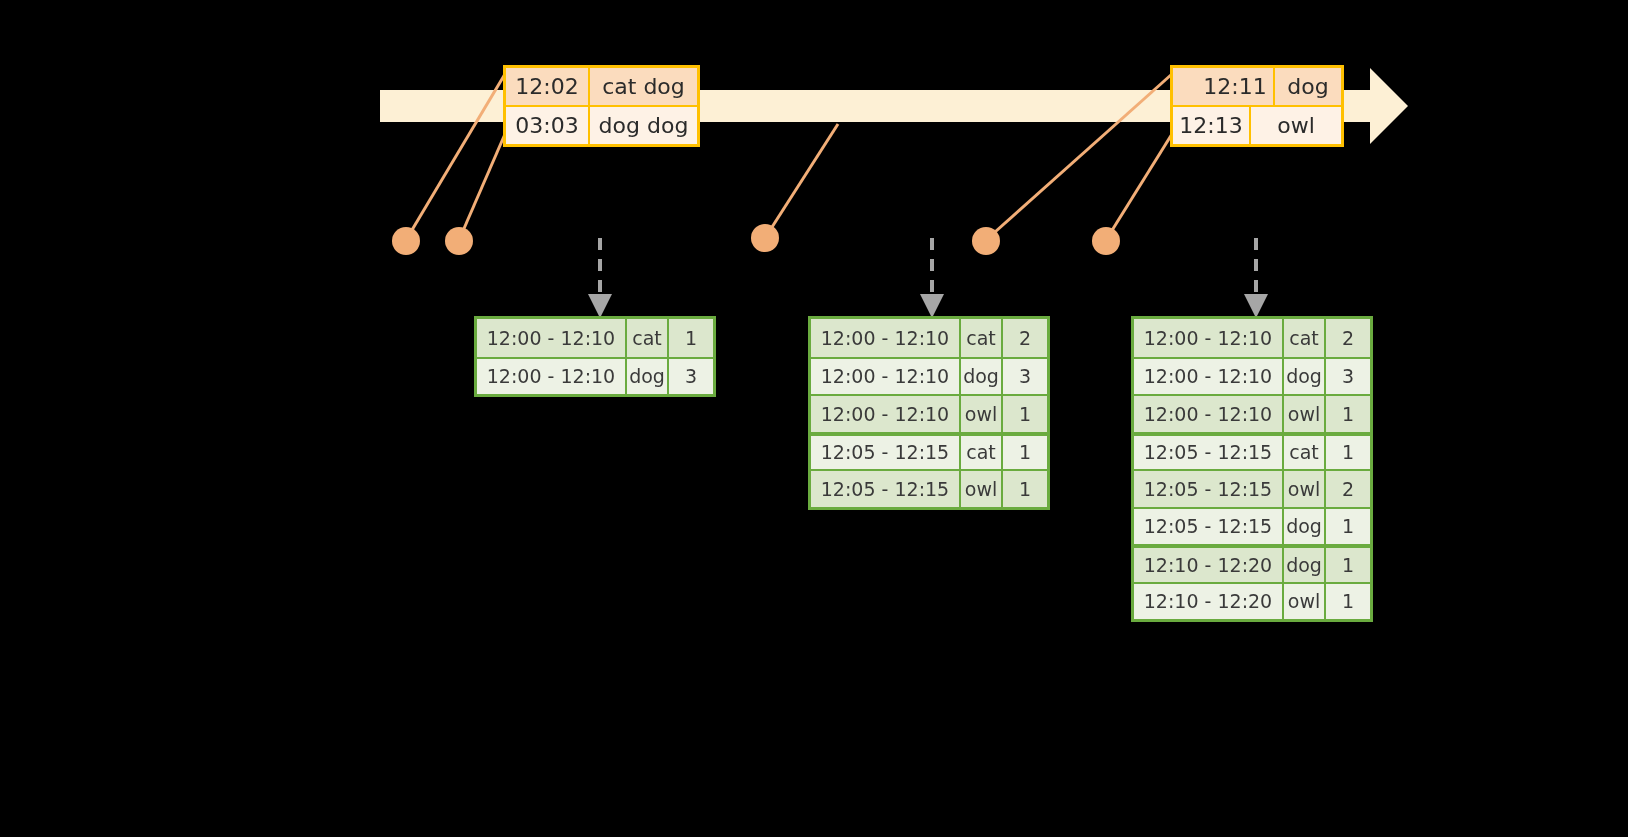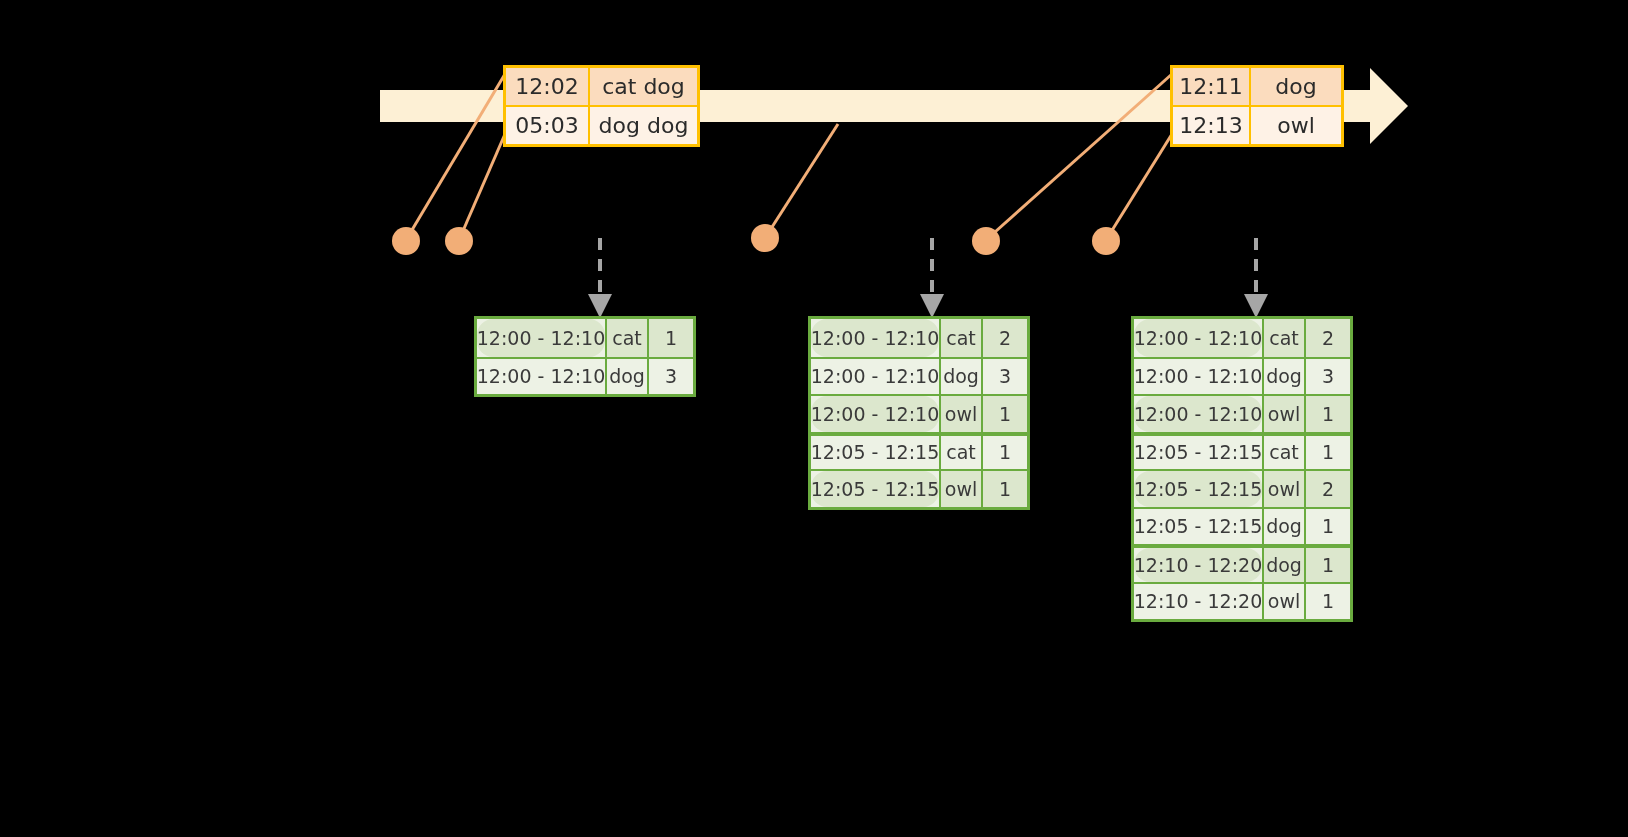--- a/index.html
+++ b/index.html
@@ -95,21 +95,21 @@
     align-items: center;
     justify-content: center;
     font-size: 19px;
     color: #3a3a3a;
     box-sizing: border-box;
     white-space: nowrap;
   }
   .res-cell + .res-cell { border-left: 2px solid #6AAB3F; }
   .res-row.shade .res-cell { background: #DCE7CD; }
   .res-row.light .res-cell { background: #EDF2E5; }
-  .c-window { width: 128px; border-radius: 16px; }
+  .c-window { width: 148px; }
   .c-word   { width: 42px; }
   .c-count  { width: 46px; }
 </style>
 </head>
 <body>
 
 <div id="stage">
 
   <svg class="layer" viewBox="0 0 1628 837">
 
@@ -149,29 +149,29 @@
       </g>
     </g>
   </svg>
 
   <div class="ev-box" style="left:503px; top:59px; width:197px; height:82px;">
     <div class="ev-row shade">
       <span class="ev-time" style="width:82px;">12:02</span>
       <span class="ev-text">cat dog</span>
     </div>
     <div class="ev-row light">
-      <span class="ev-time" style="width:82px;">05:03</span>
+      <span class="ev-time" style="width:82px;">03:03</span>
       <span class="ev-text">dog dog</span>
     </div>
   </div>
 
 
   <div class="ev-box" style="left:1170px; top:59px; width:174px; height:82px;">
     <div class="ev-row shade">
-      <span class="ev-time" style="width:76px;">12:11</span>
+      <span class="ev-time" style="width:76px;padding-left:24px;">12:11</span>
       <span class="ev-text">dog</span>
     </div>
     <div class="ev-row light">
       <span class="ev-time" style="width:76px;">12:13</span>
       <span class="ev-text">owl</span>
     </div>
   </div>
 
   <div class="res-table" style="left:474px; top:310px;">
     <div class="res-row shade">

